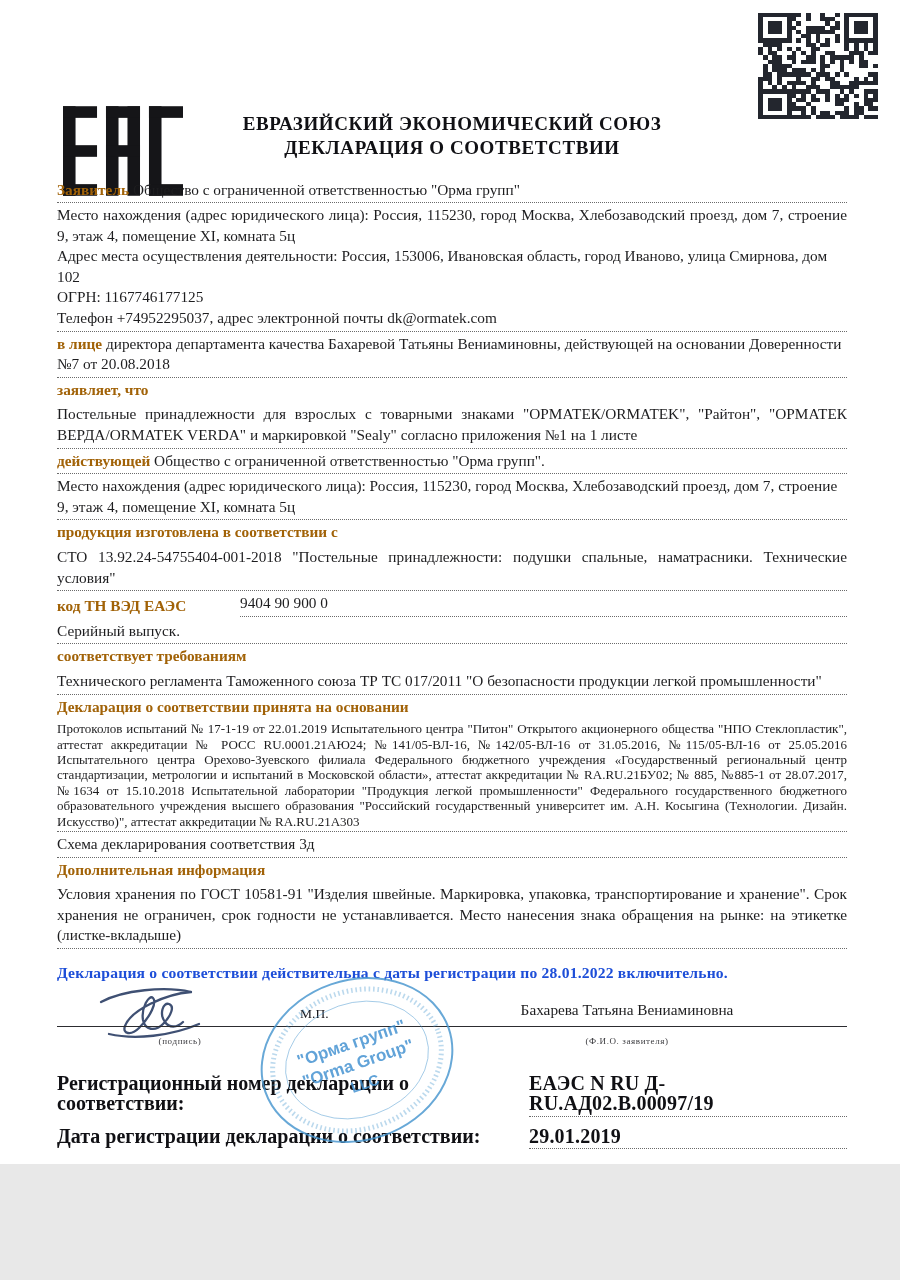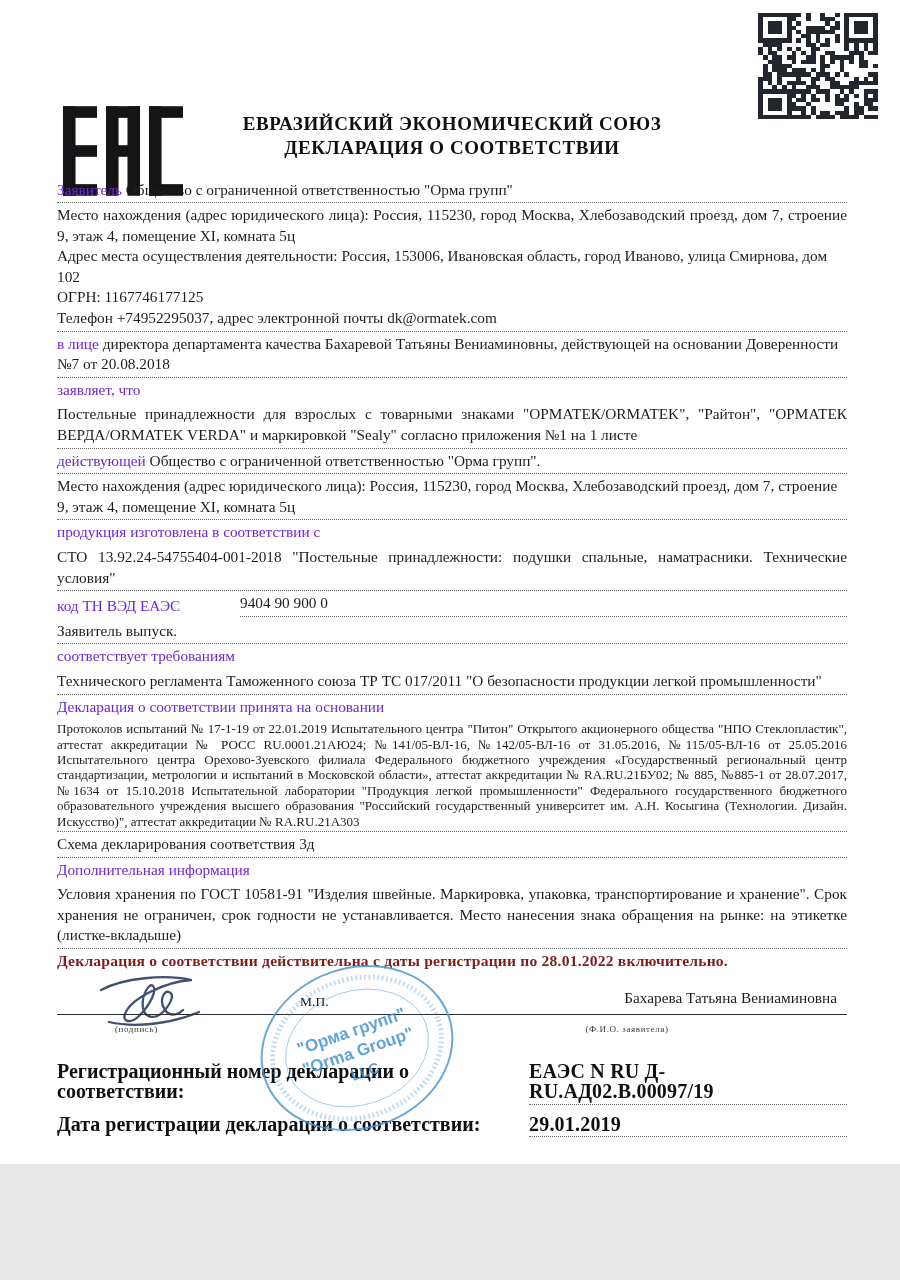--- a/index.html
+++ b/index.html
@@ -14,36 +14,36 @@
   .titles{margin-top:112px; text-align:center; line-height:1.25;}
   .titles .t{font-weight:bold; font-size:19px; letter-spacing:.6px; color:#101014;}
   .eac-logo{position:absolute; left:63px; top:105px; width:120px; height:92px;}
   .qr{position:absolute; right:22px; top:13px; width:120px; height:106px;}
   
   .rows{margin-top:20px; font-size:15.3px; line-height:20.6px;}
   .row{padding:0 0 2px 0; margin:0 0 2px 0;}
   .dot{border-bottom:1px dotted #6a6a6a;}
   p.p{margin:0;}
   .just{text-align:justify;}
-  .b{font-weight:normal; color:#6d28d9;}
+  .b{font-weight:bold; color:#a16207;}
   .small-par{font-size:13px; line-height:15.4px; text-align:justify;}
   
   .tnved{display:flex; align-items:flex-end;}
   .tnved .lbl{flex:0 0 183px;}
   .tnved .val{flex:1; border-bottom:1px dotted #6a6a6a; padding-bottom:2px;}
   
-  .validity{margin-top:2px; margin-bottom:4px; font-weight:bold; font-size:15.6px; letter-spacing:.2px; color:#7f1d1d;}
+  .validity{margin-top:14px; margin-bottom:4px; font-weight:bold; font-size:15.6px; letter-spacing:.2px; color:#1d4ed8;}
   
   .sig-block{position:relative; height:76px; margin-top:4px;}
   .sig-svg{position:absolute; left:38px; top:-4px;}
   .mp{position:absolute; left:243px; top:16px; font-weight:normal; font-size:13.5px; color:#15151a;}
-  .fio{position:absolute; left:360px; top:12px; width:420px; text-align:right; font-size:15.3px;}
+  .fio{position:absolute; left:360px; top:12px; width:420px; text-align:center; font-size:15.3px;}
   .sig-line{position:absolute; left:0; right:0; top:38px; border-top:1.4px solid #2c2c30;}
   .cap{position:absolute; top:43px; font-size:9px; letter-spacing:.6px; color:#3a3a3e;}
-  .cap-sign{left:58px; width:130px; }
+  .cap-sign{left:58px; width:130px; text-align:center;}
   .cap-fio{left:470px; width:200px; text-align:center;}
   
   .reg{display:flex; margin-top:9px; font-weight:bold; font-size:20px; color:#101014;}
   .reg .rlbl{flex:0 0 472px;}
   .reg .rval{flex:1; border-bottom:1px dotted #6a6a6a; padding-bottom:2px; letter-spacing:.2px;}
   
   .stamp{position:absolute; left:196px; top:-22px; width:208px; height:188px; pointer-events:none;}
 </style>
 </head>
 <body>
@@ -466,21 +466,21 @@
       </div>
       <div class="row dot">
         <p class="p just">СТО 13.92.24-54755404-001-2018 "Постельные принадлежности: подушки спальные, наматрасники. Технические условия"</p>
       </div>
 
       <div class="row tnved">
         <span class="lbl b">код ТН ВЭД ЕАЭС</span>
         <span class="val">9404 90 900 0</span>
       </div>
       <div class="row dot">
-        <p class="p">Заявитель выпуск.</p>
+        <p class="p">Серийный выпуск.</p>
       </div>
 
       <div class="row">
         <p class="p b">соответствует требованиям</p>
       </div>
       <div class="row dot">
         <p class="p just">Технического регламента Таможенного союза ТР ТС 017/2011 "О безопасности продукции легкой промышленности"</p>
       </div>
 
       <div class="row">

